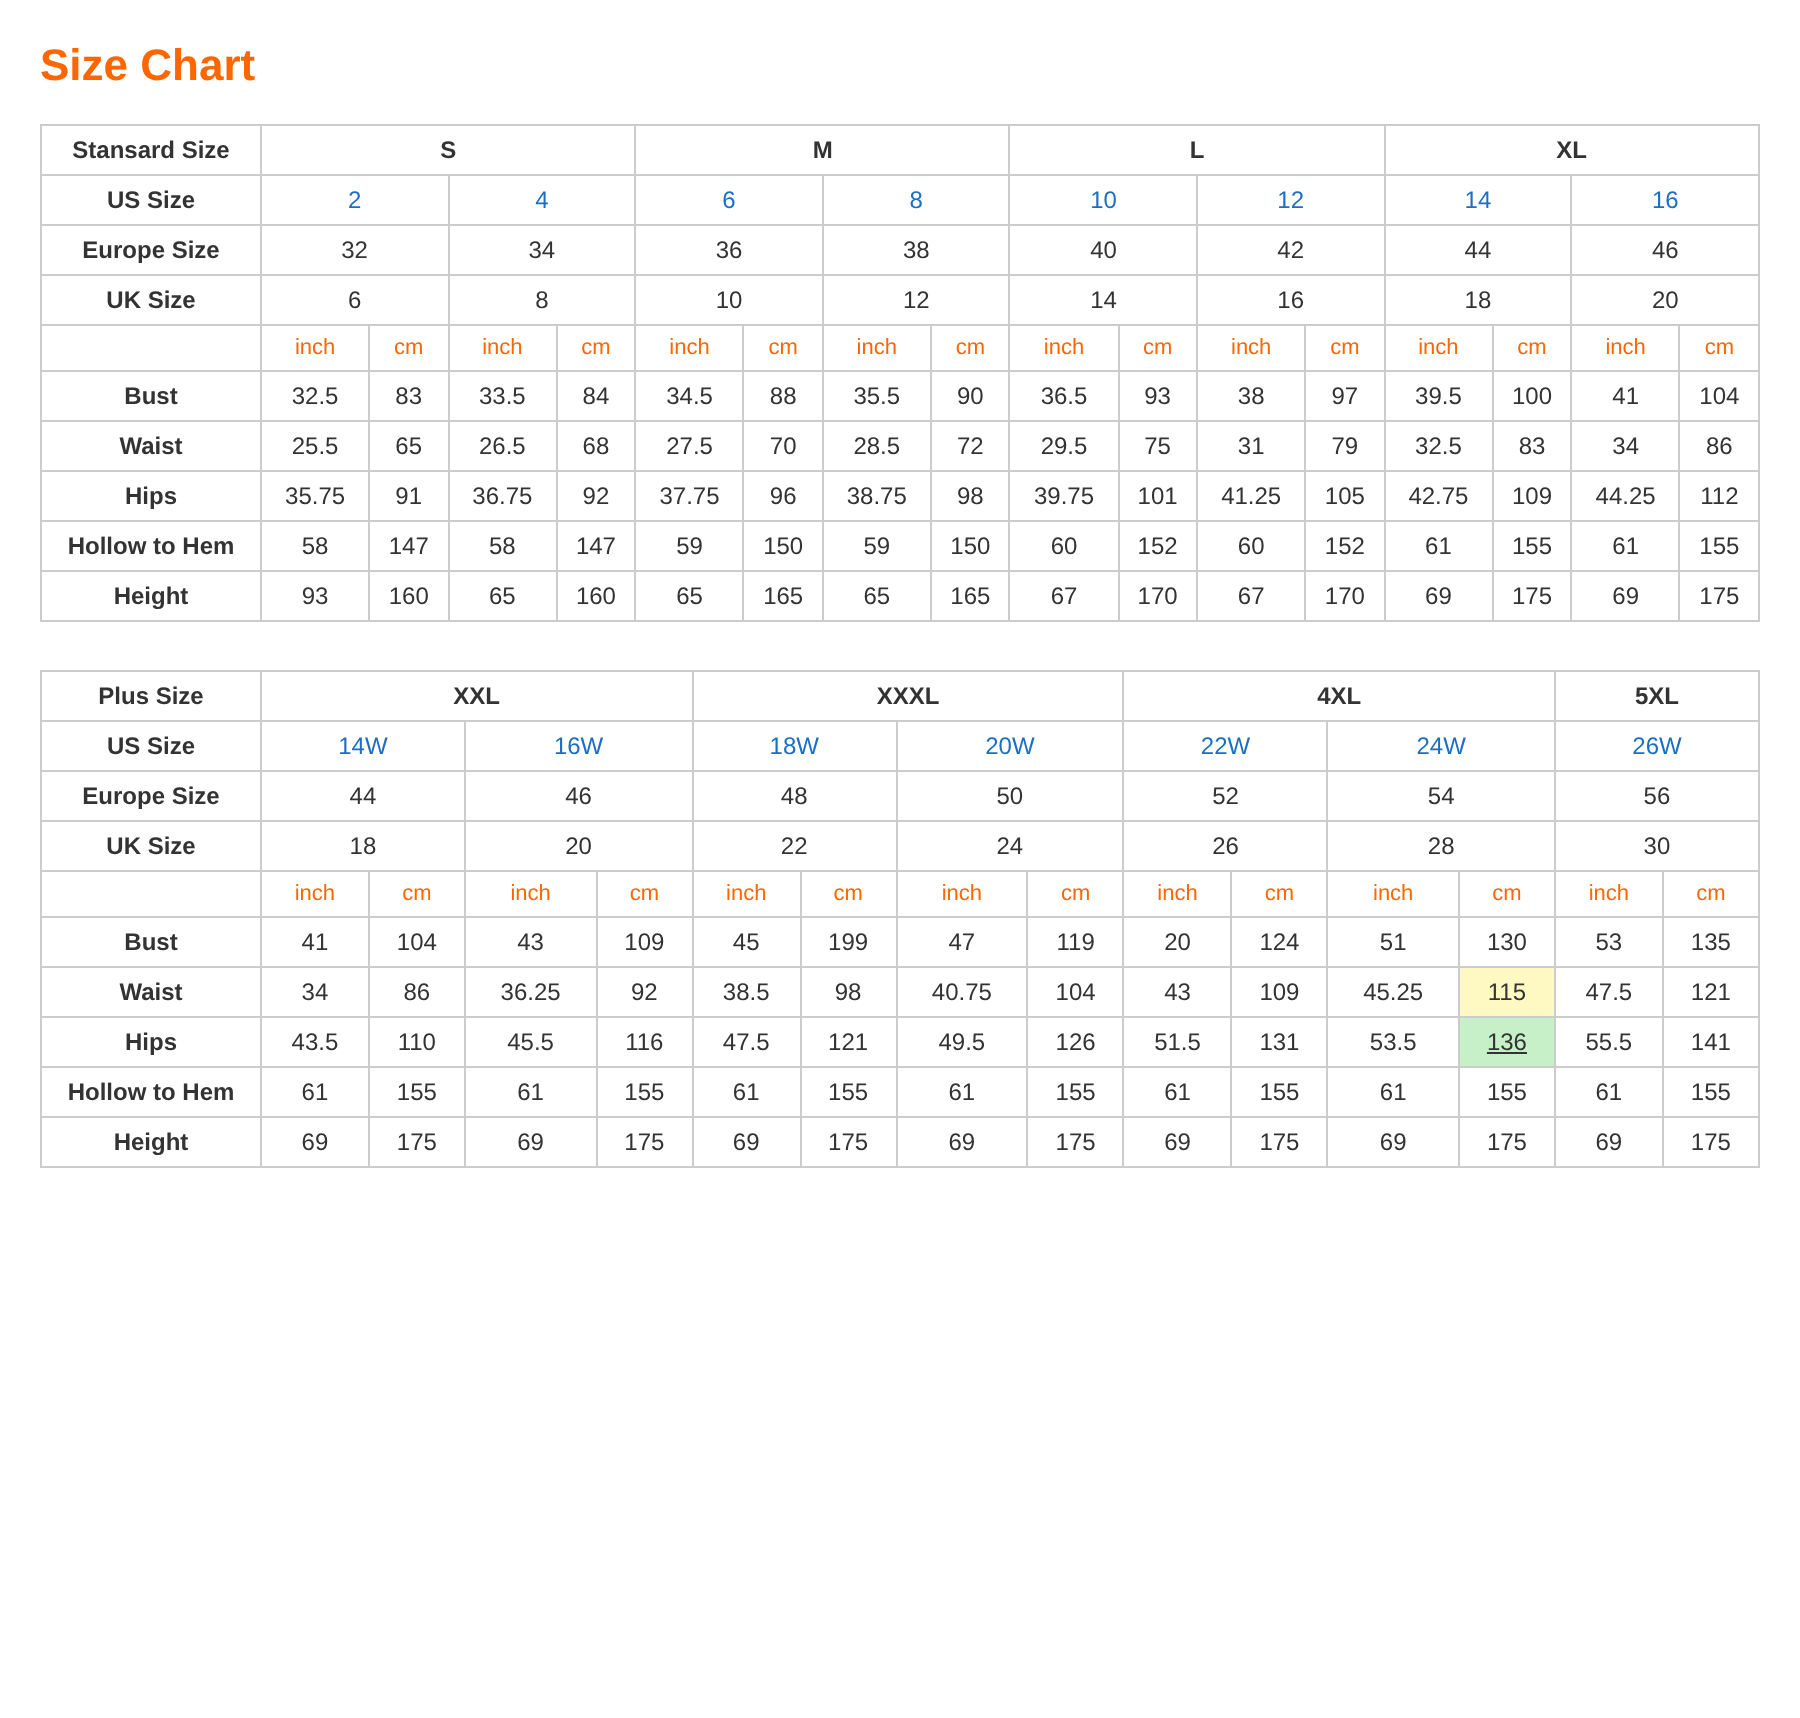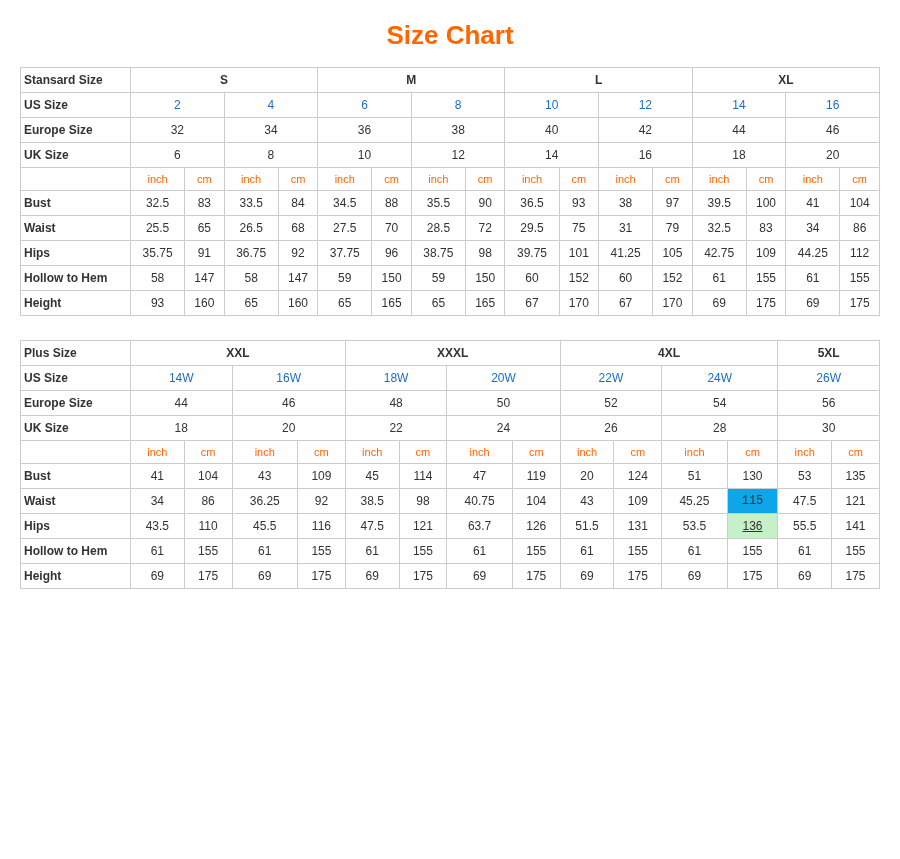--- a/index.html
+++ b/index.html
@@ -3,60 +3,58 @@
   <meta charset="utf-8">
   <style>
     * { box-sizing: border-box; margin: 0; padding: 0; }
     body {
       font-family: Arial, sans-serif;
       background: #fff;
       padding: 20px;
       width: 900px;
     }
     .page-title {
-      text-align: center;
-      font-size: 26px;
+      font-size: 22px;
       font-weight: bold;
       color: #f60;
       margin-bottom: 16px;
     }
     table {
       border-collapse: collapse;
       width: 100%;
       font-size: 12px;
       margin-bottom: 24px;
     }
     th, td {
       border: 1px solid #ccc;
       text-align: center;
       padding: 5px 3px;
       color: #333;
     }
     .row-header {
       font-weight: bold;
       background: #fff;
-      text-align: left;
+      text-align: center;
     }
     .size-header {
       font-weight: bold;
       background: #fff;
     }
     .us-size-val {
       color: #1a6fc4;
       font-weight: normal;
     }
     .unit-row td {
       font-weight: normal;
       color: #f60;
       font-size: 11px;
       margin-left: 36px;
     }
     .highlight-115 {
-      background-color: #0ea5e9;
-      font-family: Liberation Mono, monospace;
+      background-color: #fef9c3;
     }
     .highlight-136 {
       background-color: #c8f0c8;
       text-decoration: underline;
     }
   </style>
 </head>
 <body>
 
 <div class="page-title">Size Chart</div>
@@ -280,21 +278,21 @@
       <td>inch</td>
       <td>cm</td>
     </tr>
     <tr>
       <td class="row-header">Bust</td>
       <td>41</td>
       <td>104</td>
       <td>43</td>
       <td>109</td>
       <td>45</td>
-      <td>114</td>
+      <td>199</td>
       <td>47</td>
       <td>119</td>
       <td>20</td>
       <td>124</td>
       <td>51</td>
       <td>130</td>
       <td>53</td>
       <td>135</td>
     </tr>
     <tr>
@@ -315,21 +313,21 @@
       <td>121</td>
     </tr>
     <tr>
       <td class="row-header">Hips</td>
       <td>43.5</td>
       <td>110</td>
       <td>45.5</td>
       <td>116</td>
       <td>47.5</td>
       <td>121</td>
-      <td>63.7</td>
+      <td>49.5</td>
       <td>126</td>
       <td>51.5</td>
       <td>131</td>
       <td>53.5</td>
       <td class="highlight-136">136</td>
       <td>55.5</td>
       <td>141</td>
     </tr>
     <tr>
       <td class="row-header">Hollow to Hem</td>

